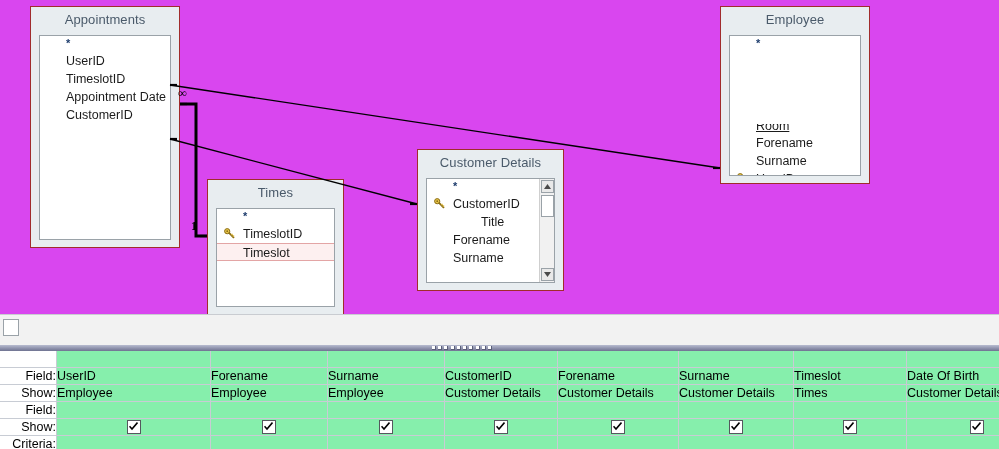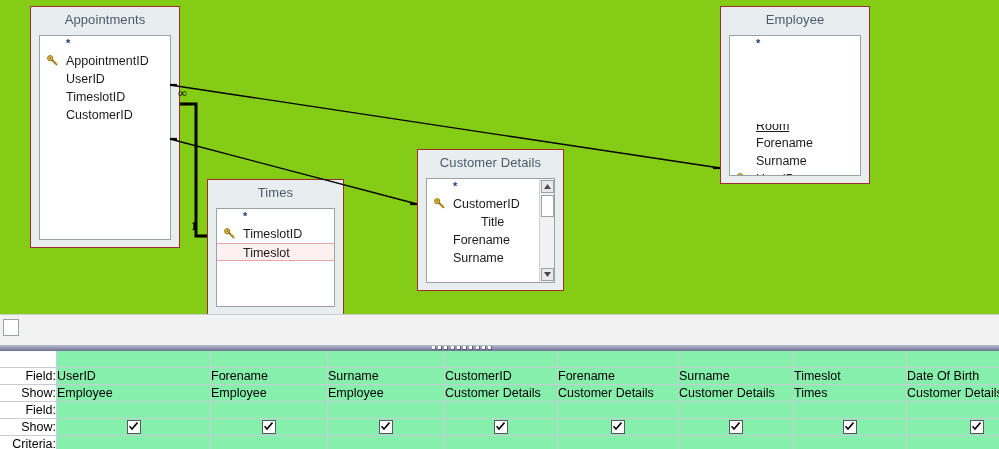--- a/index.html
+++ b/index.html
@@ -7,21 +7,21 @@
     width: 999px; height: 449px;
     overflow: hidden;
     background: #ffffff;
     font-family: "Liberation Sans", sans-serif;
   }
   #root { position: relative; width: 999px; height: 449px; }
 
   
   #diagram-pane {
     position: absolute; left: 0; top: 0; width: 999px; height: 314px;
-    background: #84cc16;
+    background: #d946ef;
     overflow: hidden;
   }
 
   .table-box {
     position: absolute;
     background: #e8edf0;
     border: 1px solid #a02c2c;
     box-sizing: border-box;
     z-index: 5;
   }
@@ -199,29 +199,23 @@
         <path d="M 180 104 L 196 104 L 196 236 L 207 236" fill="none" stroke="#000" stroke-width="3"></path>
         <line x1="180" y1="104" x2="187" y2="104" stroke="#000" stroke-width="2.2"></line>
         <line x1="200" y1="236" x2="207" y2="236" stroke="#000" stroke-width="2.2"></line>
       </svg>
 
     <div id="tables-layer">
         <div class="table-box" style="left: 30px; top: 6px; width: 150px; height: 242px;">
           <div class="table-title">Appointments</div>
           <div class="field-list">
             <div class="field-row asterisk"><span>*</span></div>
-            <div class="field-row"><svg class="key-icon" viewBox="0 0 12 12">
-                <circle cx="3.2" cy="3.2" r="2.6" fill="#e8c54a" stroke="#8a6d16" stroke-width="1"></circle>
-                <circle cx="3.2" cy="3.2" r="0.9" fill="#8a6d16"></circle>
-                <path d="M4.8 4.6 L10 9.8" stroke="#8a6d16" stroke-width="1.9" fill="none"></path>
-                <path d="M7.4 7.2 L8.6 6.0" stroke="#e8c54a" stroke-width="1.2"></path>
-                <path d="M8.8 8.6 L10.0 7.4" stroke="#e8c54a" stroke-width="1.2"></path>
-              </svg><span>AppointmentID</span></div>
             <div class="field-row"><span>UserID</span></div>
             <div class="field-row"><span>TimeslotID</span></div>
+            <div class="field-row"><span>Appointment Date</span></div>
             <div class="field-row"><span>CustomerID</span></div>
           </div>
         </div>
         <div class="table-box" style="left: 720px; top: 6px; width: 150px; height: 178px;">
           <div class="table-title">Employee</div>
           <div class="field-list">
             <div class="field-row asterisk"><span>*</span></div>
             <div class="field-row"><span></span></div>
             <div class="field-row"><span></span></div>
             <div class="field-row"><span></span></div>

